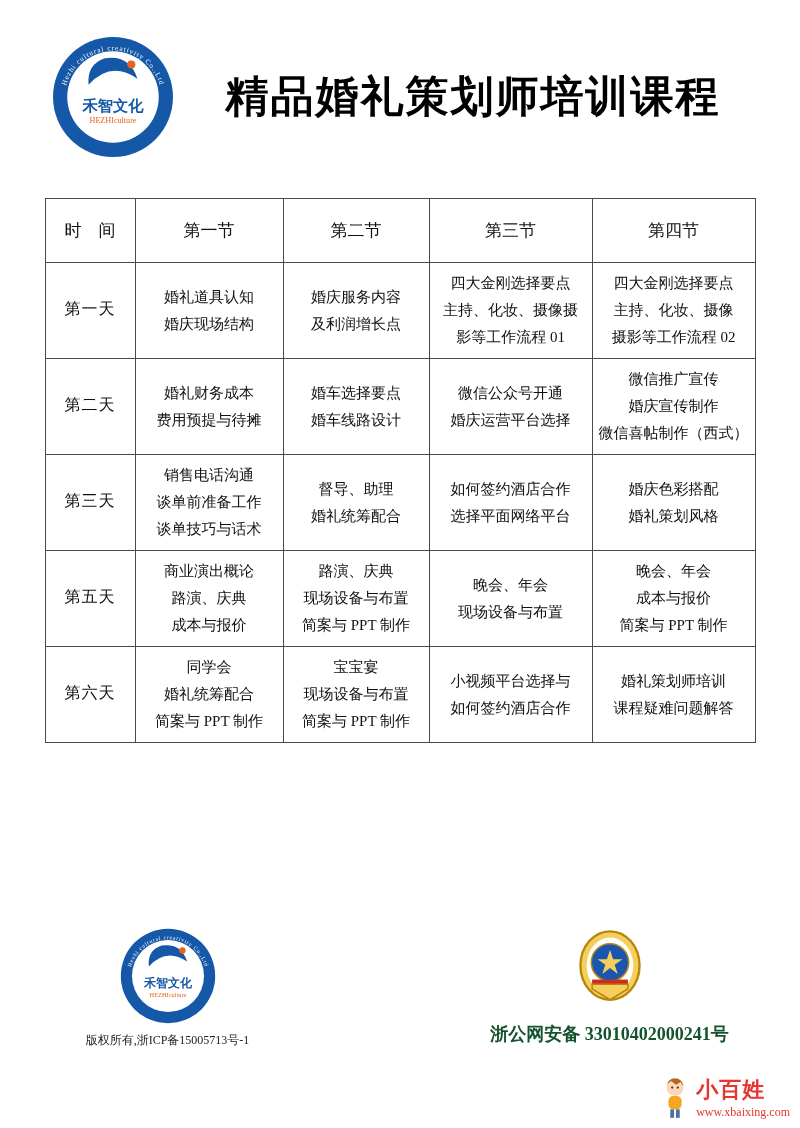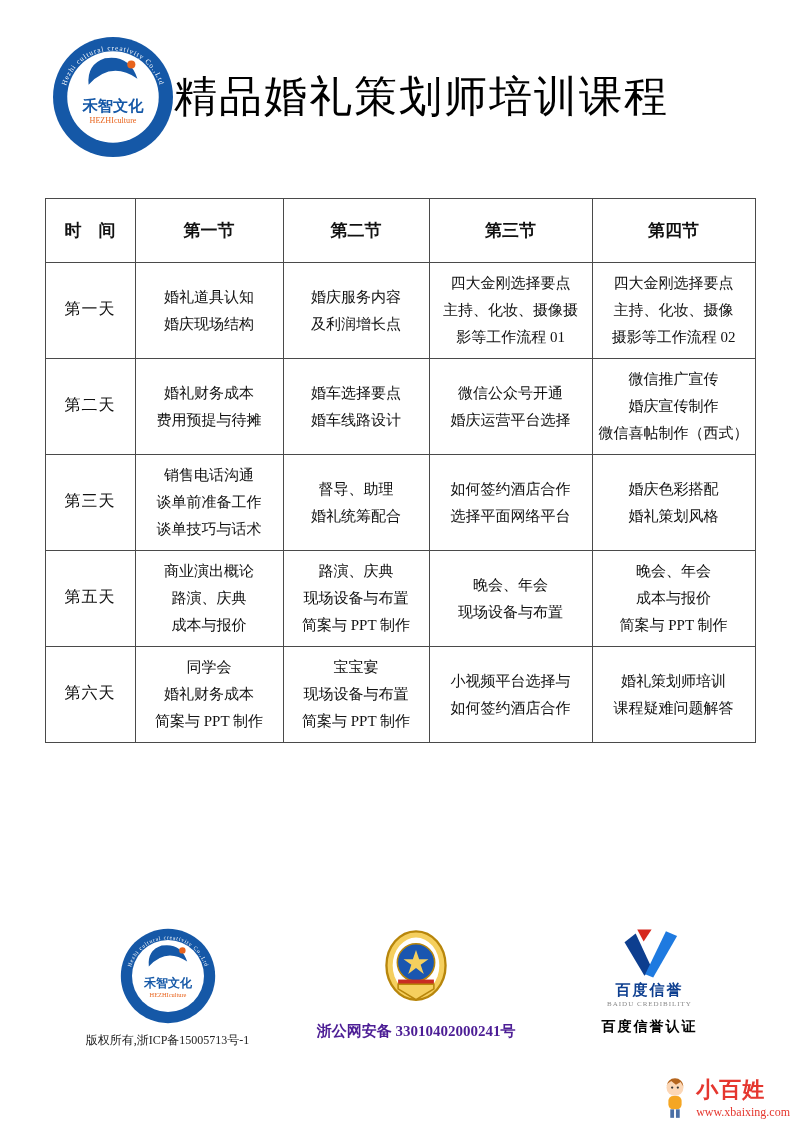--- a/index.html
+++ b/index.html
@@ -4,45 +4,45 @@
 <style>
   * { margin:0; padding:0; box-sizing:border-box; }
   html,body { background:#ffffff; }
   body {
     width:800px; height:1128px; position:relative; overflow:hidden;
     font-family:"Liberation Serif", serif; color:#111111;
   }
   .header { display:flex; align-items:center; padding:36px 28px 0 52px; }
   .logo-wrap { flex:none; line-height:0; }
   .title {
-    flex:1; font-size:43px; font-weight:400;
+    flex:1; text-align:center; font-size:43px; font-weight:700;
     letter-spacing:2px; color:#000; font-family:"Liberation Serif", serif;
   }
   table.schedule {
     width:710px; margin:40px auto 0 auto; border-collapse:collapse;
     table-layout:fixed;
   }
   table.schedule th, table.schedule td {
     border:1px solid #4a4a4a; text-align:center; vertical-align:middle;
     white-space:pre-line; padding:6px 3px;
   }
-  table.schedule th { height:64px; font-size:17px; font-weight:bold; }
+  table.schedule th { height:64px; font-size:17px; font-weight:normal; }
   table.schedule td { height:96px; font-size:15px; line-height:1.8; }
   table.schedule td.day { font-size:16px; letter-spacing:1px;font-family:Liberation Mono, monospace; }
   .footer {
     position:absolute; top:928px; left:0; width:800px;
     display:flex; justify-content:space-between; align-items:flex-start;
     padding:0 58px 0 60px;
   }
   .f-col { display:flex; flex-direction:column; align-items:center; }
   .f-col.left  { width:215px; }
   .f-col.mid   { width:265px; }
   .f-col.right { width:185px; }
   .caption { margin-top:8px; font-size:12px; color:#222; }
-  .caption.bold { font-size:15px; font-weight:bold; color:#4c1d95; }
+  .caption.bold { font-size:18px; font-weight:bold; color:#14532d; }
   .baidu-cn { margin-top:2px; font-size:15px; font-weight:bold; color:#0d3e8f; letter-spacing:2px; }
   .baidu-en { font-size:7px; color:#8a8a8a; letter-spacing:1px; }
   .baidu-caption { margin-top:10px; font-size:14px; font-weight:bold; color:#000; letter-spacing:2px; }
   .watermark {
     position:absolute; right:10px; bottom:8px;
     display:flex; align-items:center; gap:4px;
   }
   .wm-text { display:flex; flex-direction:column; align-items:flex-start; }
   .wm-name { font-size:22px; font-weight:bold; color:#e5372f; letter-spacing:1px; }
   .wm-url  { font-size:12px; color:#e5372f; }
@@ -141,21 +141,21 @@
 简案与 PPT 制作</td>
         <td>晚会、年会
 现场设备与布置</td>
         <td>晚会、年会
 成本与报价
 简案与 PPT 制作</td>
       </tr>
       <tr>
         <td class="day">第六天</td>
         <td>同学会
-婚礼财务成本
+婚礼统筹配合
 简案与 PPT 制作</td>
         <td>宝宝宴
 现场设备与布置
 简案与 PPT 制作</td>
         <td>小视频平台选择与
 如何签约酒店合作</td>
         <td>婚礼策划师培训
 课程疑难问题解答</td>
       </tr>
     </tbody>
@@ -190,30 +190,20 @@
         <ellipse cx="45" cy="48" rx="38" ry="44" fill="#f5cf5e" stroke="#b8860b" stroke-width="3"></ellipse>
         <ellipse cx="45" cy="48" rx="30" ry="36" fill="#ffffff"></ellipse>
         <circle cx="45" cy="44" r="24" fill="#1a56b0" stroke="#b8860b" stroke-width="2"></circle>
         <polygon points="45,28 49,40 61,40 51,47 55,59 45,51 35,59 39,47 29,40 41,40" fill="#f5cf5e"></polygon>
         <rect x="22" y="66" width="46" height="6" fill="#c92c22"></rect>
         <path d="M 22,78 L 45,92 L 68,78 L 68,72 L 22,72 Z" fill="#f5cf5e" stroke="#b8860b" stroke-width="2"></path>
       </svg>
       <div class="caption bold">浙公网安备 33010402000241号</div>
     </div>
 
-    <div class="f-col right">
-      <svg viewBox="0 0 80 64" width="64" height="51">
-        <polygon points="24,2 42,2 32,17" fill="#d6281e"></polygon>
-        <polygon points="8,18 22,7 42,50 33,60" fill="#0d3e8f"></polygon>
-        <polygon points="60,4 74,10 44,62 34,58" fill="#1e7ae0"></polygon>
-      </svg>
-      <div class="baidu-cn">百度信誉</div>
-      <div class="baidu-en">BAIDU CREDIBILITY</div>
-      <div class="baidu-caption">百度信誉认证</div>
-    </div>
 
   </div>
 
   <div class="watermark">
     <svg viewBox="0 0 36 46" width="34" height="44">
       <circle cx="18" cy="12" r="9" fill="#fcd7b6"></circle>
       <path d="M 9,11 A 9,9 0 0 1 27,11 L 24,6 L 19,9 L 14,5 L 10,8 Z" fill="#b5651d"></path>
       <circle cx="15" cy="12" r="1.2" fill="#333"></circle>
       <circle cx="21" cy="12" r="1.2" fill="#333"></circle>
       <rect x="11" y="21" width="14" height="14" rx="5" fill="#f5a623"></rect>

